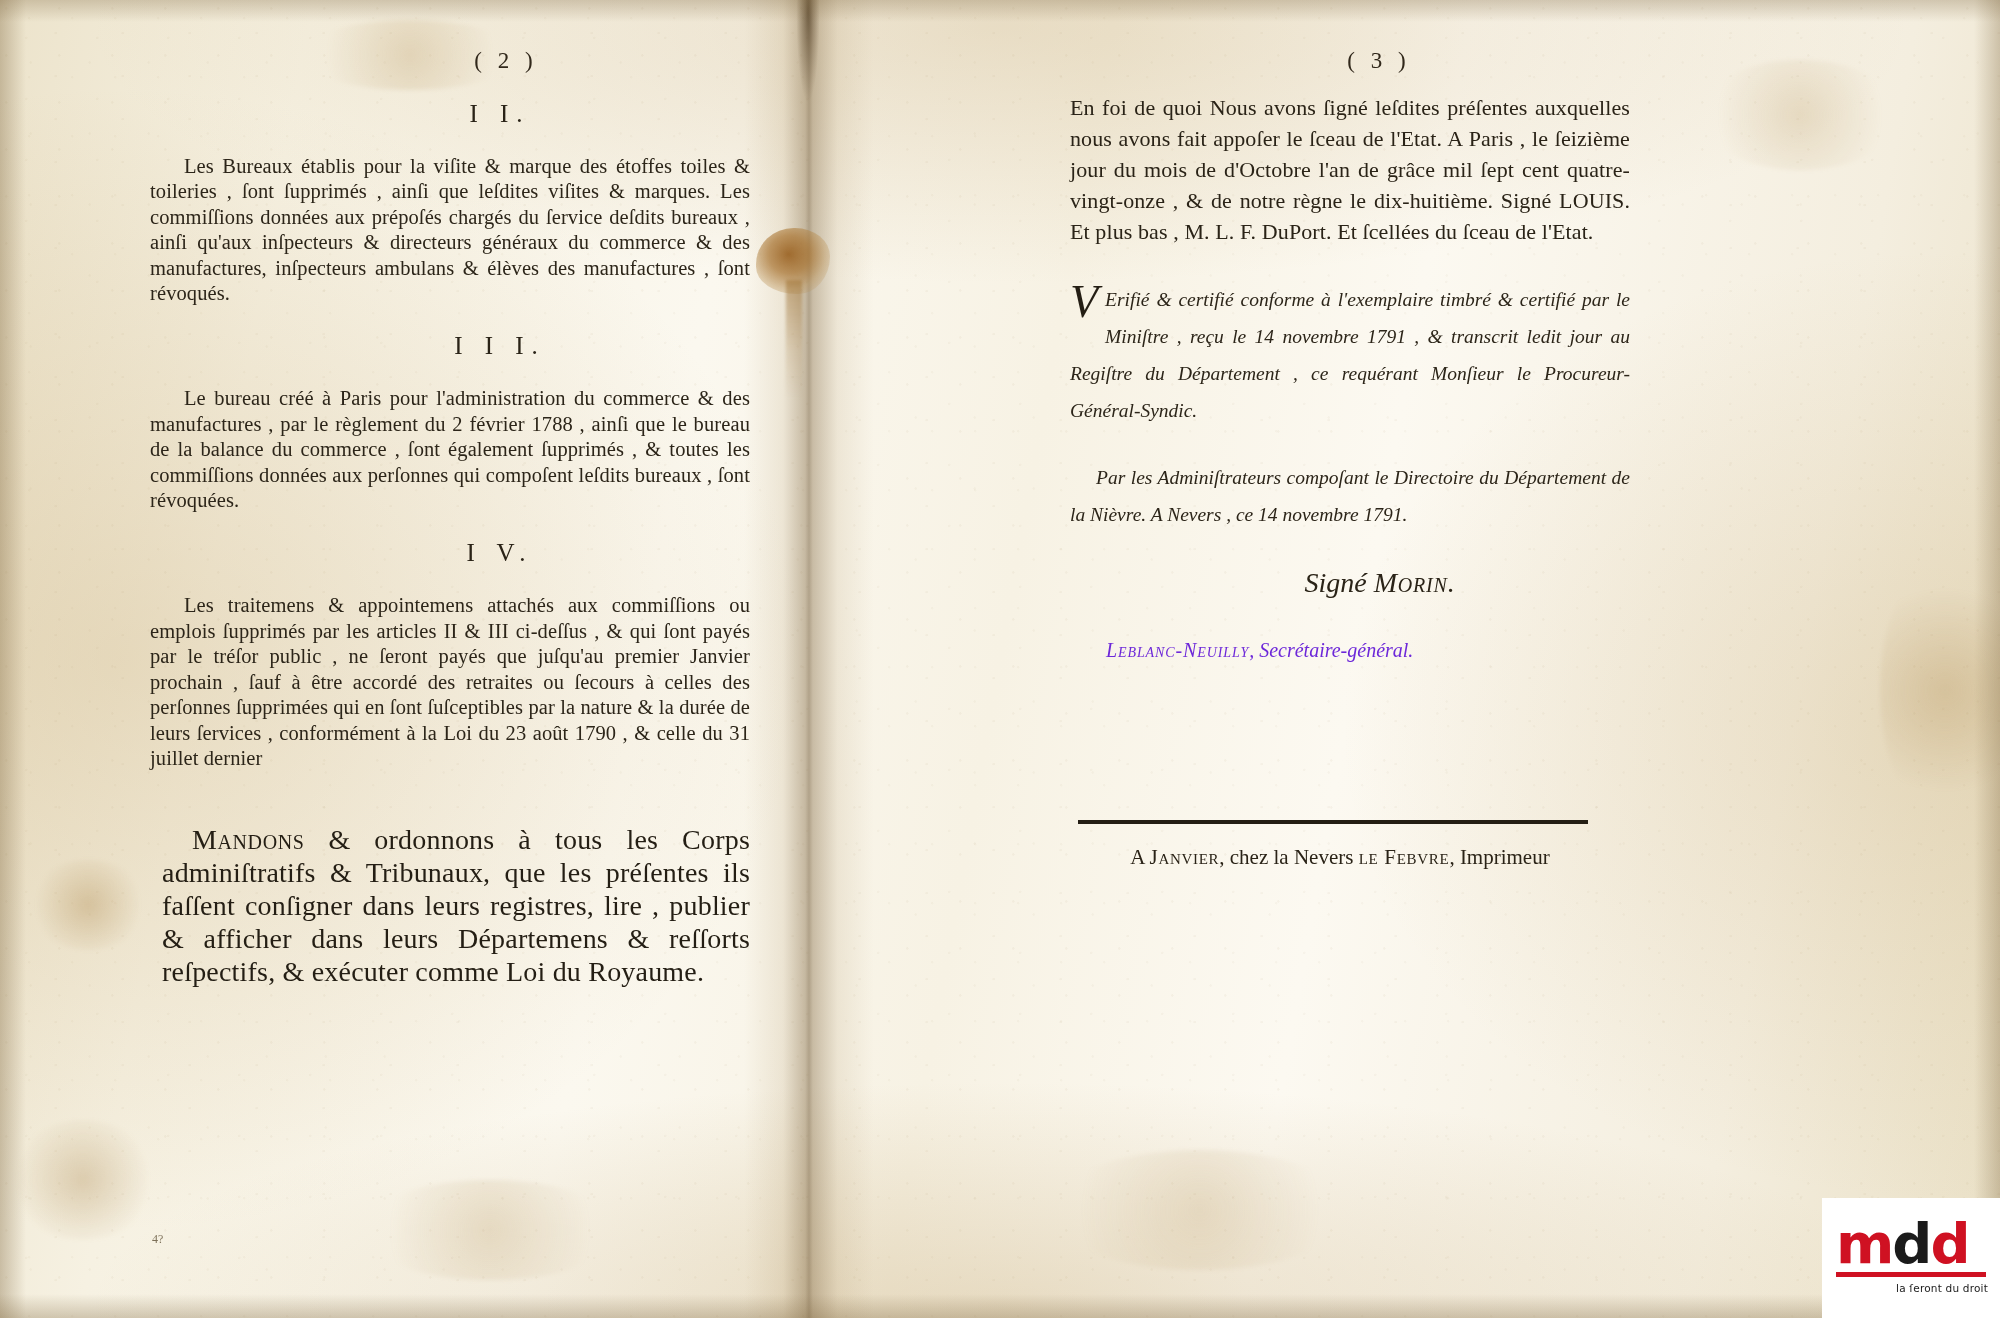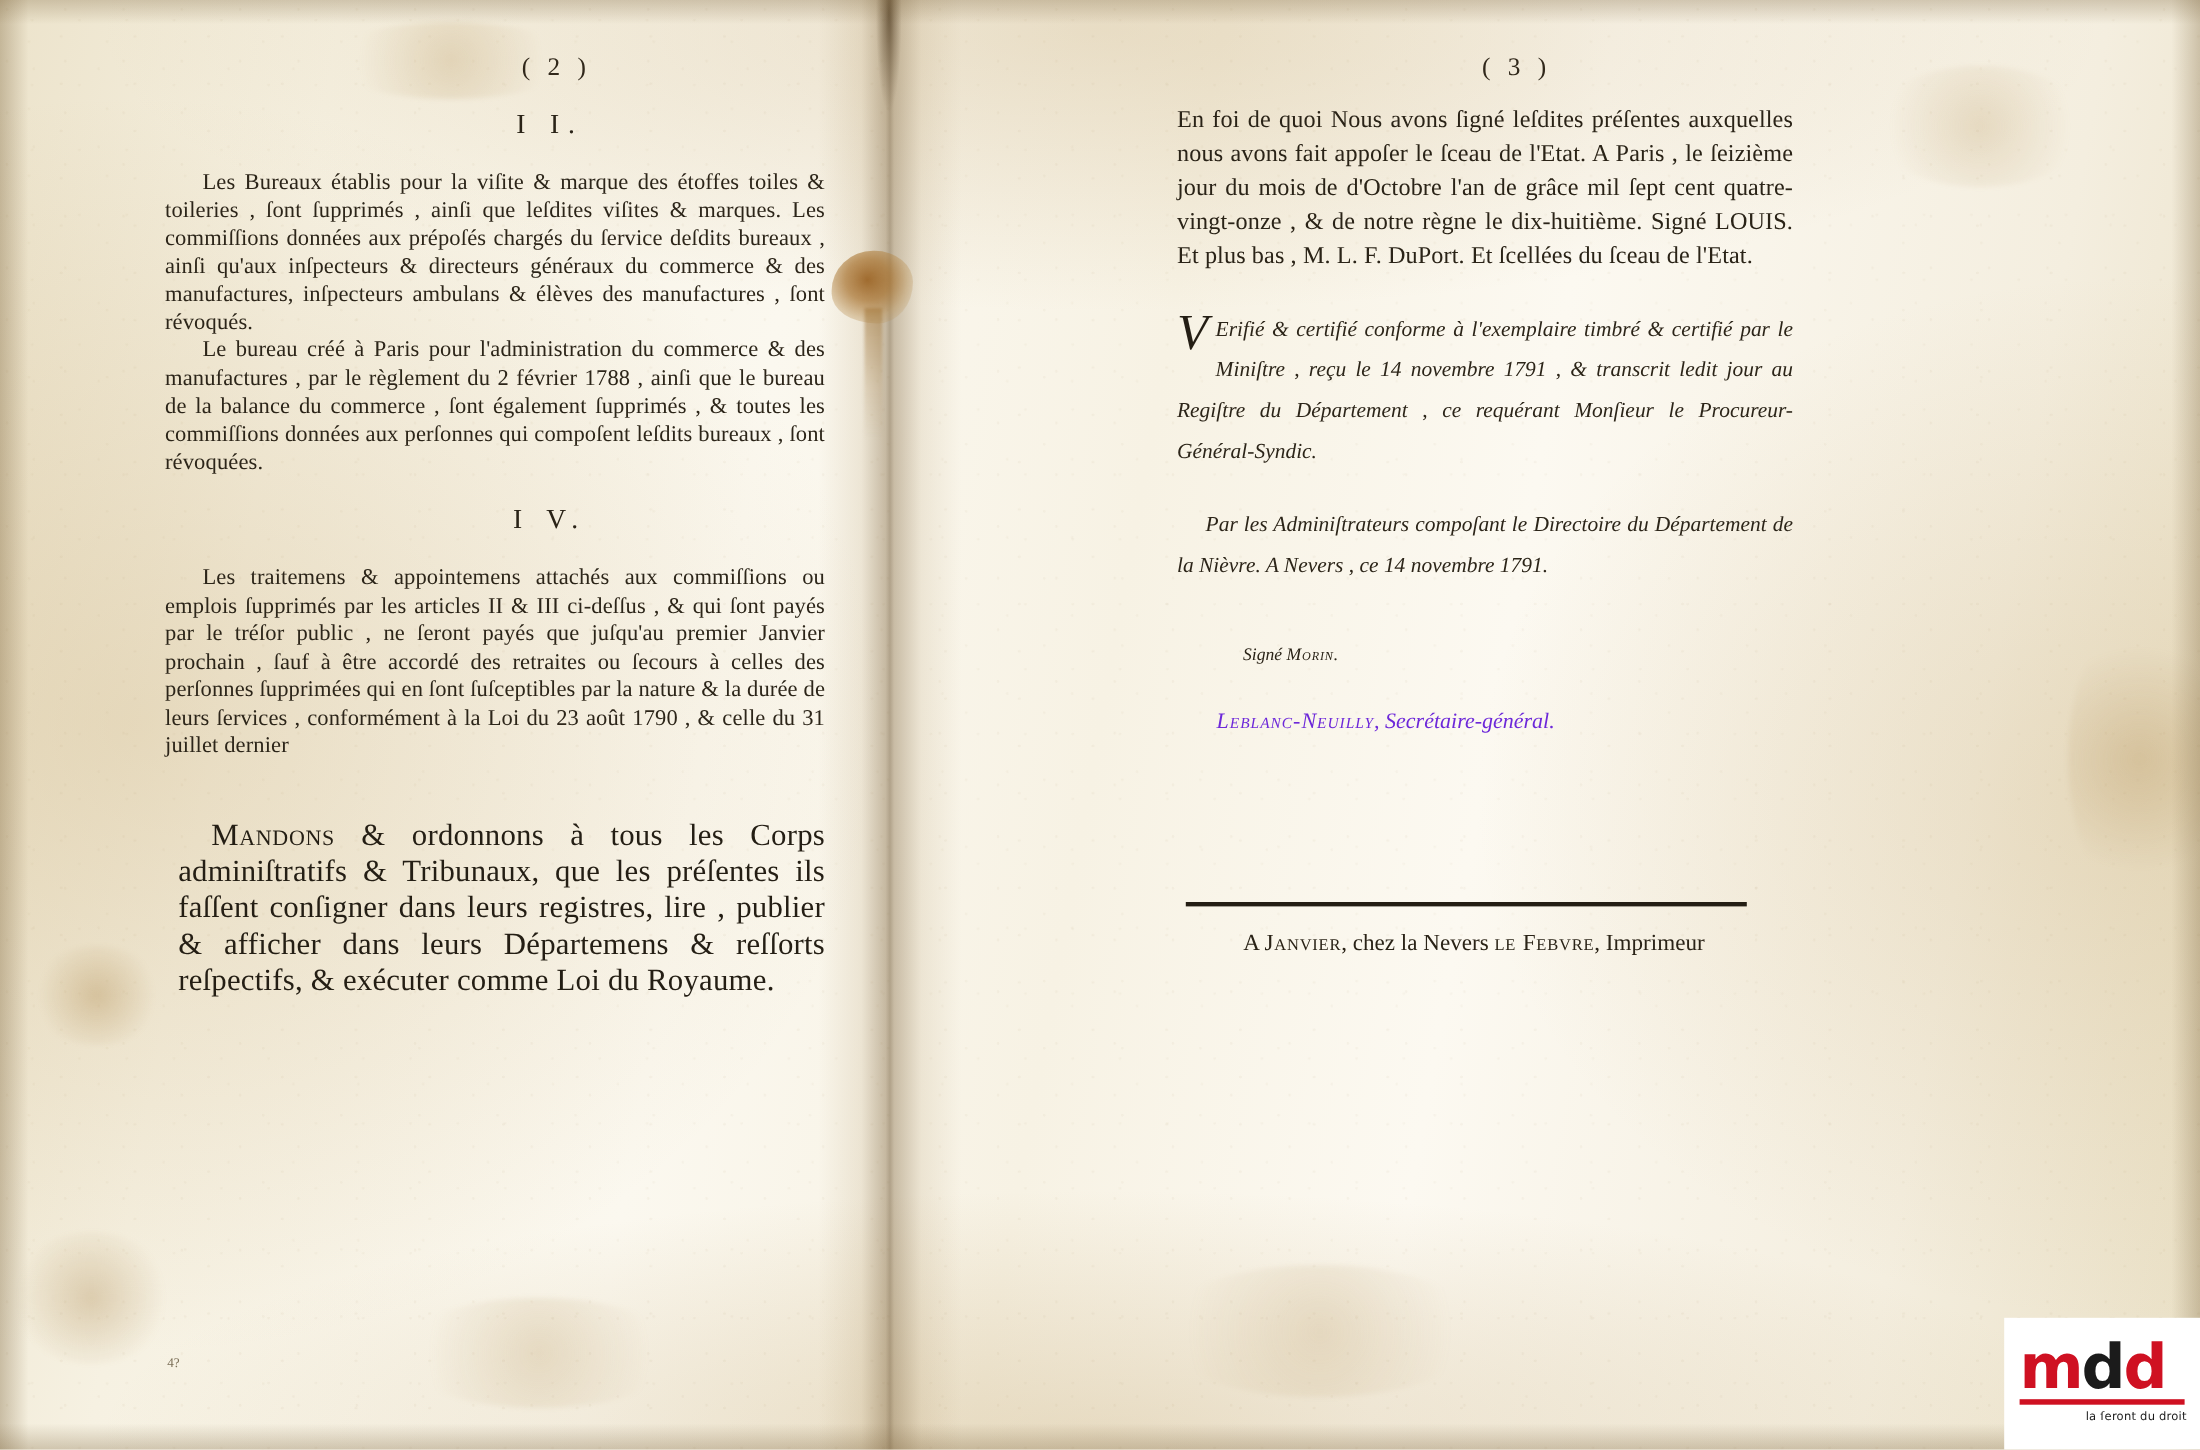--- a/index.html
+++ b/index.html
@@ -98,21 +98,21 @@
   .cert-drop{
     float:left;font-style:italic;font-size:46px;line-height:34px;
     margin:4px 7px 0 0;color:#241e14;font-family:"Liberation Serif",serif;
   }
   .cert2{
     font-style:italic;font-size:19.5px;line-height:37px;text-align:justify;
     color:#2c2519;margin-top:30px;
   }
   .cert2 .ind{display:inline-block;width:26px;}
   .signed{
-    font-style:italic;font-size:16px;margin-top:54px;text-align:left;
+    font-style:italic;font-size:28px;margin-top:34px;text-align:center;
     color:#2a2317;padding-left:60px;
   }
   .signed .nm{font-variant:small-caps;letter-spacing:.8px;}
   .secgen{
     font-style:italic;font-size:20px;margin-top:40px;color:#6d28d9;
     padding-left:36px;
   }
   .secgen .nm{font-variant:small-caps;letter-spacing:.9px;}
   .rule{
     height:4px;background:#241e14;margin:0 0 0 0;width:510px;
@@ -183,20 +183,21 @@
   <div class="blot"></div>
   <div class="blot-tail"></div>
 
   <div class="page-col" id="left-page">
 
     <div class="folio">( 2 )</div>
 
     <div class="sec-num">I I.</div>
     <div class="body-par"><span class="ind"></span><span>Les Bureaux établis pour la viſite &amp; marque des étoffes toiles &amp; toileries , ſont ſupprimés , ainſi que leſdites viſites &amp; marques. Les commiſſions données aux prépoſés chargés du ſervice deſdits bureaux , ainſi qu'aux inſpecteurs &amp; directeurs généraux du commerce &amp; des manufactures, inſpecteurs ambulans &amp; élèves des manufactures , ſont révoqués.</span></div>
 
+    <div class="sec-num">I I I.</div>
     <div class="body-par"><span class="ind"></span><span>Le bureau créé à Paris pour l'administration du commerce &amp; des manufactures , par le règlement du 2 février 1788 , ainſi que le bureau de la balance du commerce , ſont également ſupprimés , &amp; toutes les commiſſions données aux perſonnes qui compoſent leſdits bureaux , ſont révoquées.</span></div>
 
     <div class="sec-num">I V.</div>
     <div class="body-par"><span class="ind"></span><span>Les traitemens &amp; appointemens attachés aux commiſſions ou emplois ſupprimés par les articles II &amp; III ci-deſſus , &amp; qui ſont payés par le tréſor public , ne ſeront payés que juſqu'au premier Janvier prochain , ſauf à être accordé des retraites ou ſecours à celles des perſonnes ſupprimées qui en ſont ſuſceptibles par la nature &amp; la durée de leurs ſervices , conformément à la Loi du 23 août 1790 , &amp; celle du 31 juillet dernier</span></div>
 
     <div class="mandons"><span class="ind"></span><span class="smallcaps">Mandons</span> <span>&amp; ordonnons à tous les Corps adminiſtratifs &amp; Tribunaux, que les préſentes ils faſſent conſigner dans leurs registres, lire , publier &amp; afficher dans leurs Départemens &amp; reſſorts reſpectifs, &amp; exécuter comme Loi du Royaume.</span></div>
   </div>
 
   <div class="mark" style="left:152px;top:1232px;">4?</div>
 

